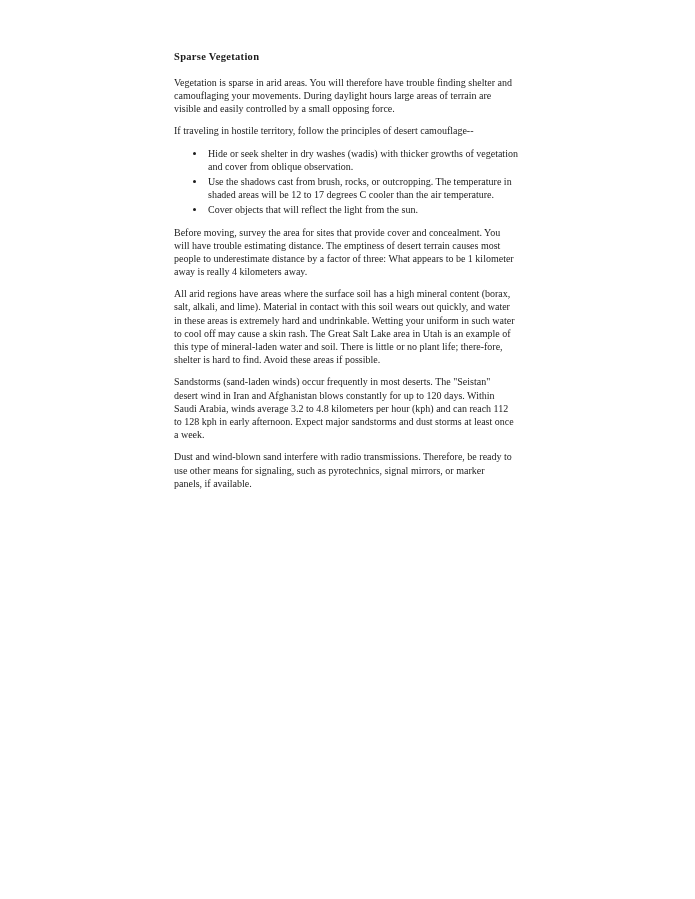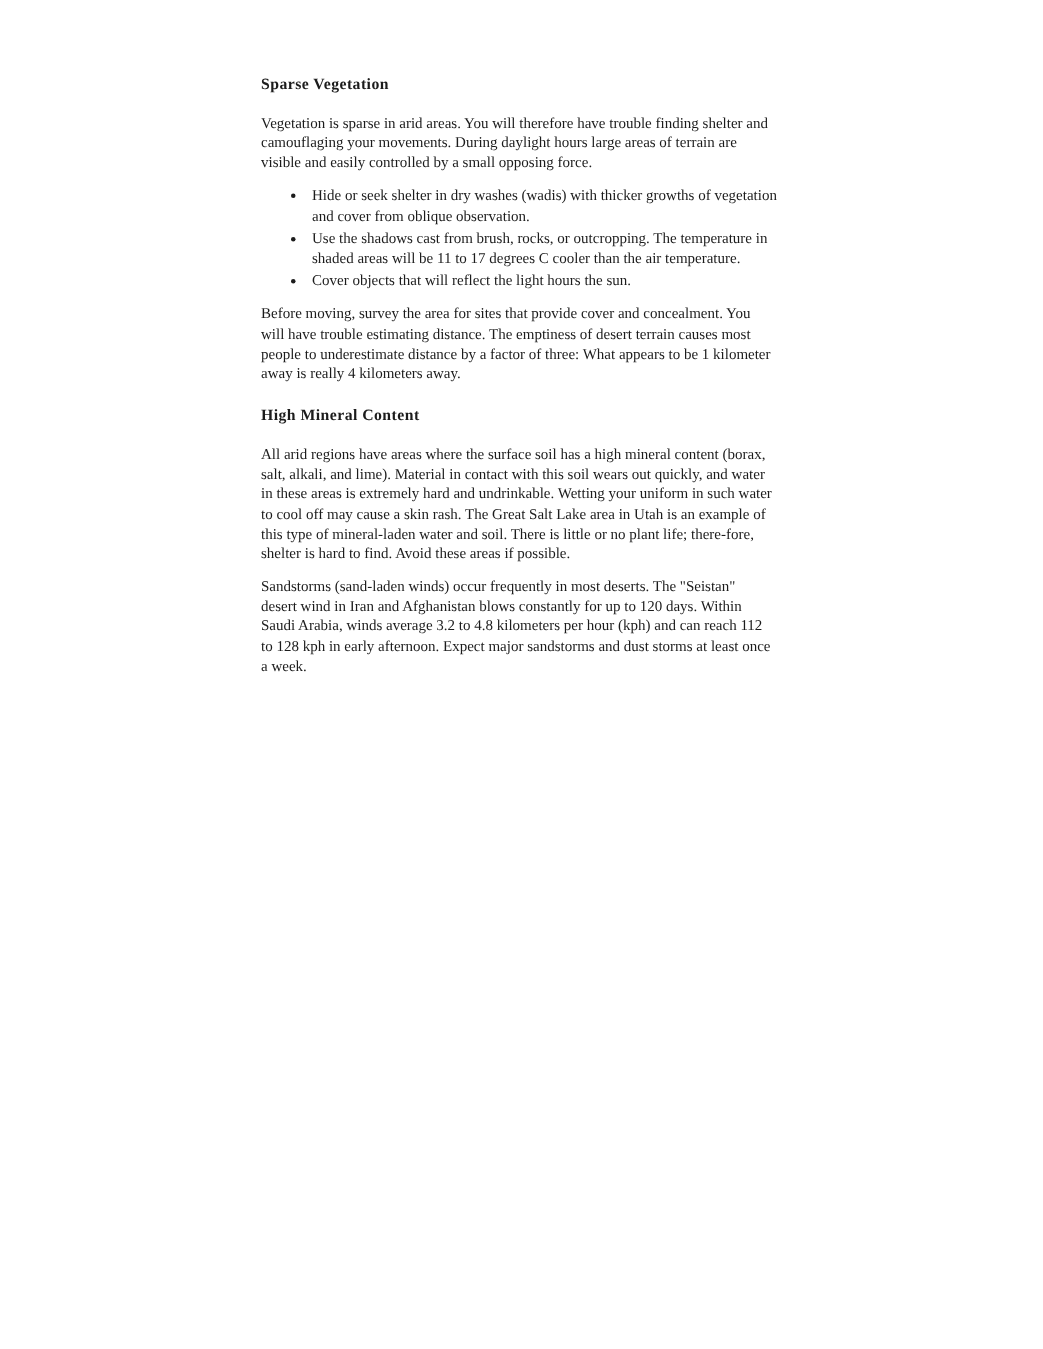--- a/index.html
+++ b/index.html
@@ -49,27 +49,28 @@
   }
 </style>
 </head>
 <body>
 
 <div class="page">
   <div class="content">
 
     <div class="section-heading first">Sparse Vegetation</div>
     <p class="para">Vegetation is sparse in arid areas. You will therefore have trouble finding shelter and camouflaging your movements. During daylight hours large areas of terrain are visible and easily controlled by a small opposing force.</p>
+    <p class="para">If traveling in hostile territory, follow the principles of desert camouflage--</p>
     <ul class="bullet-list">
       <li>Hide or seek shelter in dry washes (wadis) with thicker growths of vegetation and cover from oblique observation.</li>
-      <li>Use the shadows cast from brush, rocks, or outcropping. The temperature in shaded areas will be 11 to 17 degrees C cooler than the air temperature.</li>
-      <li>Cover objects that will reflect the light hours the sun.</li>
+      <li>Use the shadows cast from brush, rocks, or outcropping. The temperature in shaded areas will be 12 to 17 degrees C cooler than the air temperature.</li>
+      <li>Cover objects that will reflect the light from the sun.</li>
     </ul>
     <p class="para">Before moving, survey the area for sites that provide cover and concealment. You will have trouble estimating distance. The emptiness of desert terrain causes most people to underestimate distance by a factor of three: What appears to be 1 kilometer away is really 4 kilometers away.</p>
 
-    <div class="section-heading">High Mineral Content</div>
     <p class="para">All arid regions have areas where the surface soil has a high mineral content (borax, salt, alkali, and lime). Material in contact with this soil wears out quickly, and water in these areas is extremely hard and undrinkable. Wetting your uniform in such water to cool off may cause a skin rash. The Great Salt Lake area in Utah is an example of this type of mineral-laden water and soil. There is little or no plant life; there-fore, shelter is hard to find. Avoid these areas if possible.</p>
 
     <p class="para">Sandstorms (sand-laden winds) occur frequently in most deserts. The "Seistan" desert wind in Iran and Afghanistan blows constantly for up to 120 days. Within Saudi Arabia, winds average 3.2 to 4.8 kilometers per hour (kph) and can reach 112 to 128 kph in early afternoon. Expect major sandstorms and dust storms at least once a week.</p>
+    <p class="para">Dust and wind-blown sand interfere with radio transmissions. Therefore, be ready to use other means for signaling, such as pyrotechnics, signal mirrors, or marker panels, if available.</p>
 
 
   </div>
 </div>
 
 </body></html>

